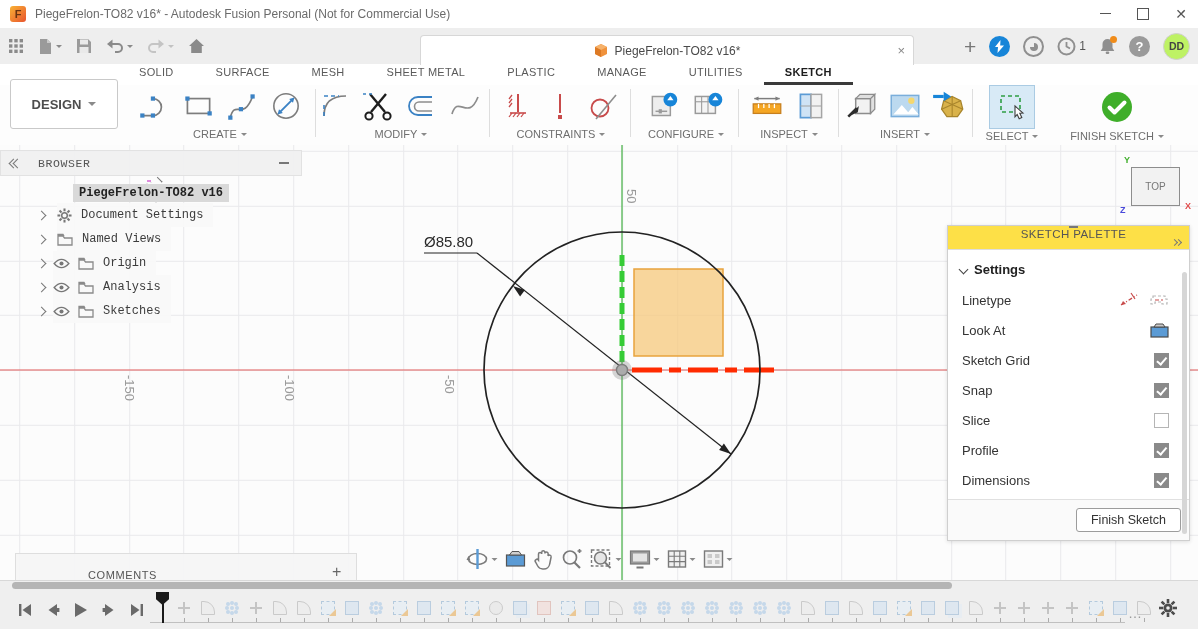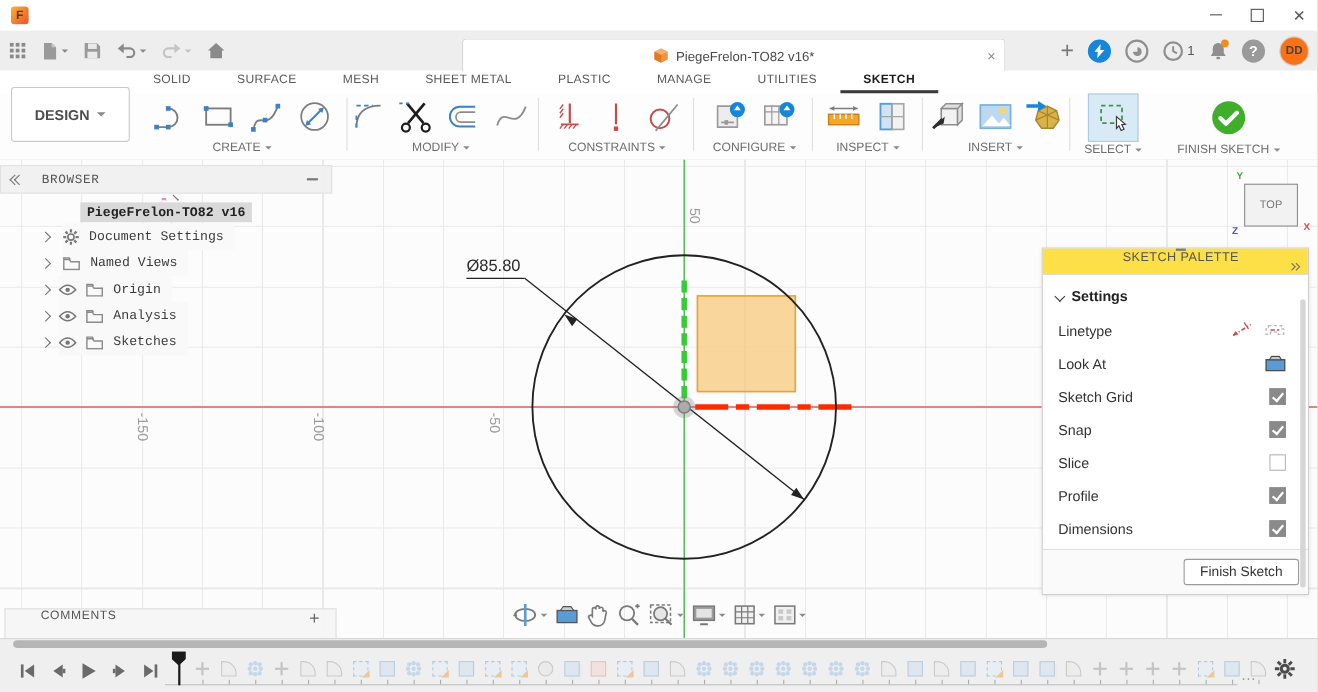--- a/index.html
+++ b/index.html
@@ -21,21 +21,21 @@
   #qat{position:absolute;left:8px;top:0;height:36px;display:flex;align-items:center;gap:14px;}
   .qat-item{display:flex;align-items:center;gap:3px;color:#7b7b7b;}
   .caret{width:0;height:0;border-left:4px solid transparent;border-right:4px solid transparent;border-top:4px solid #8a8a8a;}
   .caret.sm{border-left-width:3px;border-right-width:3px;border-top-width:3px;}
   .caret.dis{border-top-color:#c2c2c2;}
   #doc-tab{position:absolute;left:420px;top:7px;width:492px;height:29px;background:#ffffff;border:1px solid #d7d7d7;border-bottom:none;border-radius:4px 4px 0 0;display:flex;align-items:center;justify-content:center;gap:7px;font-size:12px;color:#4a4a4a;}
   #tab-close{position:absolute;right:8px;top:7px;color:#888;font-size:13px;}
   #appbar-right{position:absolute;right:8px;top:0;height:36px;display:flex;align-items:center;gap:13px;}
   .circ-icon{width:21px;height:21px;border-radius:50%;display:flex;align-items:center;justify-content:center;}
   #notif-wrap{display:flex;align-items:center;gap:3px;color:#555;font-size:12px;}
-  #avatar{width:25px;height:25px;border-radius:50%;background:#f97316;border:1px solid #cfcfcf;color:#444;font-size:10.5px;font-weight:bold;display:flex;align-items:center;justify-content:center;}
+  #avatar{width:25px;height:25px;border-radius:50%;background:#bef264;border:1px solid #cfcfcf;color:#444;font-size:10.5px;font-weight:bold;display:flex;align-items:center;justify-content:center;}
 
   
   #ribbontabs{position:absolute;left:118px;top:64px;height:21px;display:flex;align-items:flex-end;background:transparent;}
   .rtab{padding:0 21px 4px;font-size:11px;color:#5a5a5a;letter-spacing:.3px;border-bottom:3px solid transparent;white-space:nowrap;}
   .rtab.active{color:#1d1d1d;font-weight:bold;border-bottom-color:#3a3a3a;}
   #ribbonrow{position:absolute;left:0;top:64px;width:1198px;height:21px;background:#fdfdfd;z-index:-1;}
 
   
   #toolbar{position:absolute;left:0;top:85px;width:1198px;height:60px;background:#fdfdfd;border-bottom:1px solid #dcdcdc;}
   #design-btn{position:absolute;left:10px;top:-6px;width:106px;height:48px;border:1px solid #c9c9c9;border-radius:3px;background:#fff;display:flex;align-items:center;justify-content:center;gap:7px;font-size:13px;font-weight:bold;color:#4d4d4d;}
@@ -76,21 +76,21 @@
   #pal-scroll{position:absolute;right:2px;top:22px;width:5px;height:262px;background:#d6d6d6;border-radius:3px;}
   .pal-sec{display:flex;align-items:center;gap:7px;font-size:13px;font-weight:bold;color:#222;padding:6px 0 8px 12px;}
   .pal-row{display:flex;align-items:center;height:30px;padding:0 20px 0 14px;font-size:13px;color:#333;justify-content:space-between;}
   .cbx{width:13px;height:13px;border:1px solid #b5b5b5;background:#fff;position:relative;}
   .cbx.checked{background:#8a8a8a;border-color:#8a8a8a;}
   .cbx.checked::after{content:'';position:absolute;left:4px;top:1px;width:3.5px;height:7.5px;border:solid #fff;border-width:0 2px 2px 0;transform:rotate(40deg);}
   #pal-foot{border-top:1px solid #e0e0e0;padding:8px 8px 8px;display:flex;justify-content:flex-end;background:#fafafa;}
   #finish-btn{border:1px solid #9c9c9c;border-radius:3px;background:#fff;font-size:12.5px;color:#333;padding:4px 14px;font-family:"Liberation Sans",sans-serif;}
 
   
-  #comments{position:absolute;left:4px;top:408px;width:300px;height:27px;background:rgba(245,245,245,.95);border:1px solid #dedede;display:flex;align-items:flex-start;font-size:11px;letter-spacing:.6px;color:#555;}
+  #comments{position:absolute;left:15px;top:408px;width:300px;height:27px;background:rgba(245,245,245,.95);border:1px solid #dedede;display:flex;align-items:flex-end;font-size:11px;letter-spacing:.6px;color:#555;padding-left:40px;}
 
   
   #navbar{position:absolute;left:50%;transform:translateX(-50%);top:403px;display:flex;align-items:center;gap:7px;}
   .nav-item{display:flex;align-items:center;gap:2px;}
 
   
   #timeline{position:absolute;left:0;top:580px;width:1198px;height:49px;background:#efefef;border-top:1px solid #d8d8d8;}
   #tl-scroll-track{position:absolute;left:0;top:0;width:1198px;height:9px;}
   #tl-scroll-thumb{position:absolute;left:12px;top:1px;width:940px;height:7px;background:#b5b5b5;border-radius:4px;}
   #tl-controls{position:absolute;left:14px;top:18px;display:flex;align-items:center;gap:6px;}
@@ -116,20 +116,21 @@
   #tl-ellipsis{position:absolute;left:1128px;top:24px;color:#9a9a9a;font-size:14px;}
   #tl-gear{position:absolute;left:1158px;top:17px;}
 </style>
 </head>
 <body>
 
 <div id="app">
 
   <div id="titlebar">
     <div id="fusion-logo">F</div>
+    <div id="win-title">PiegeFrelon-TO82 v16* - Autodesk Fusion Personal (Not for Commercial Use)</div>
     <div class="win-btn" style="right:76px;">
         <div class="minbar"></div>
       </div>
     <div class="win-btn" style="right:38px;">
         <div class="maxbox"></div>
       </div>
     <div class="win-btn" style="right:0;">
         <span class="closex">✕</span>
       </div>
   </div>

